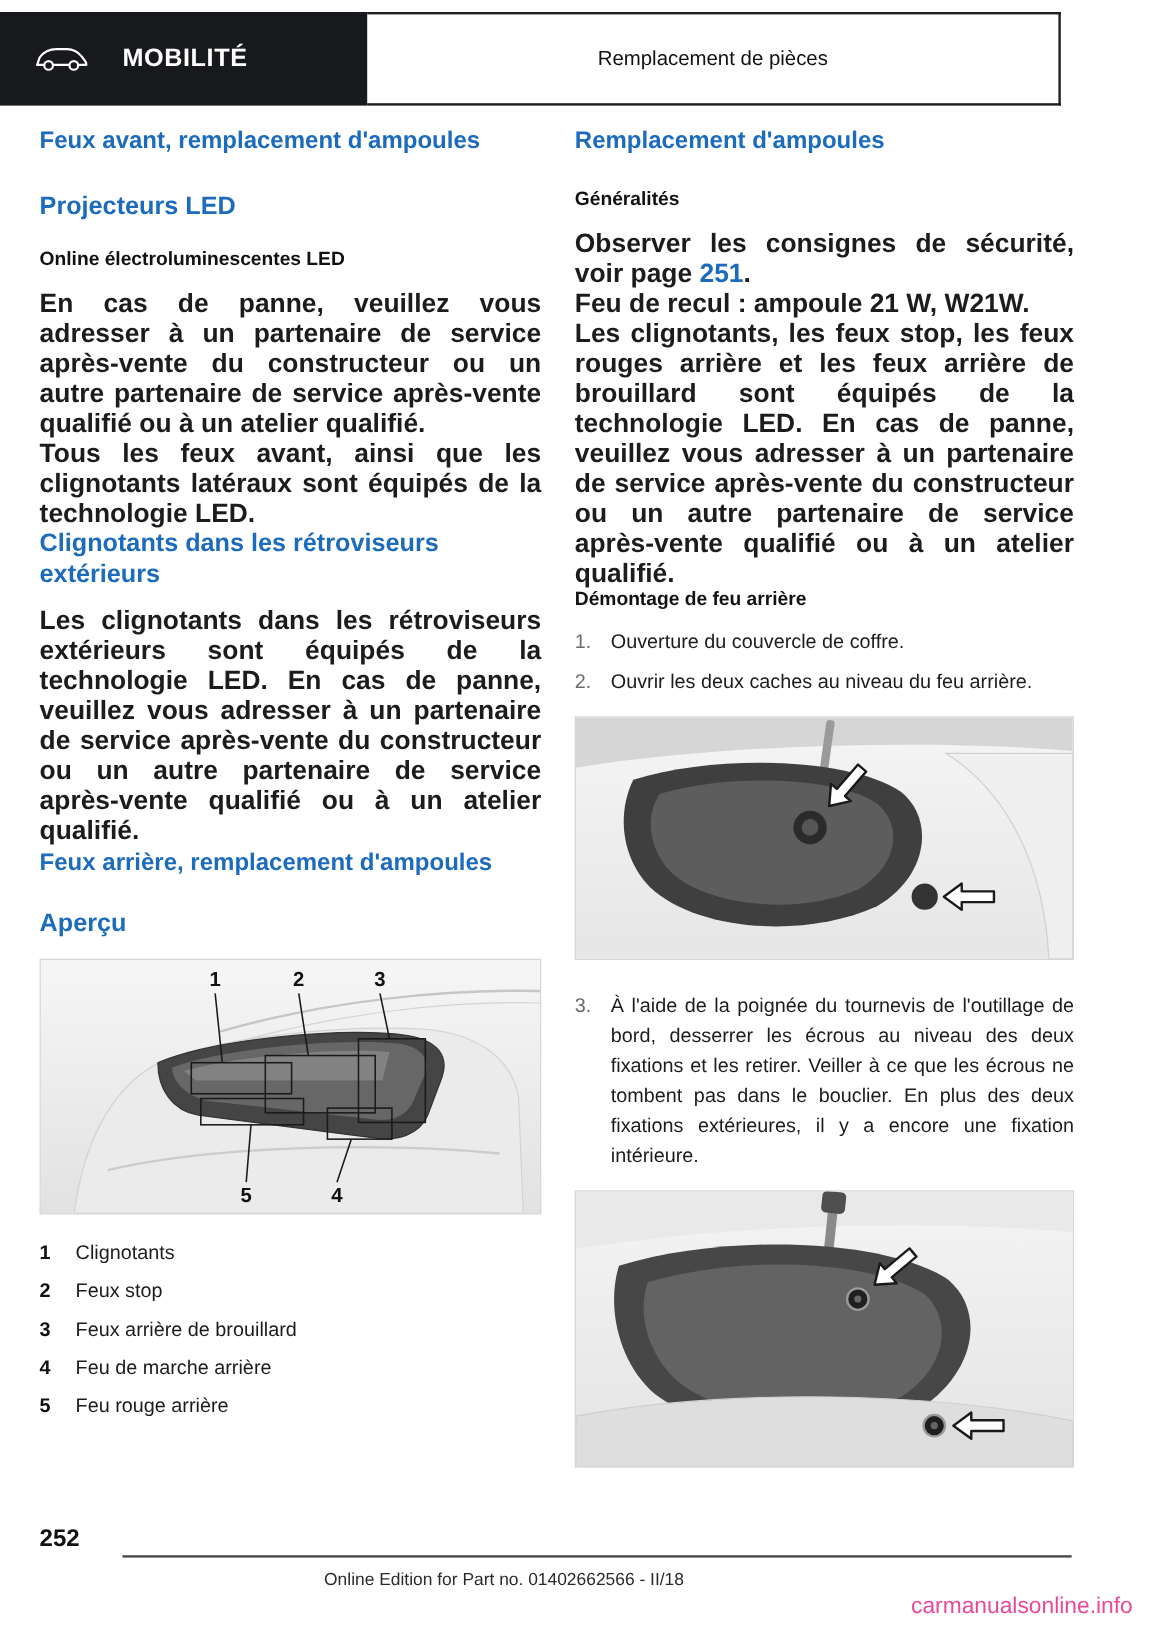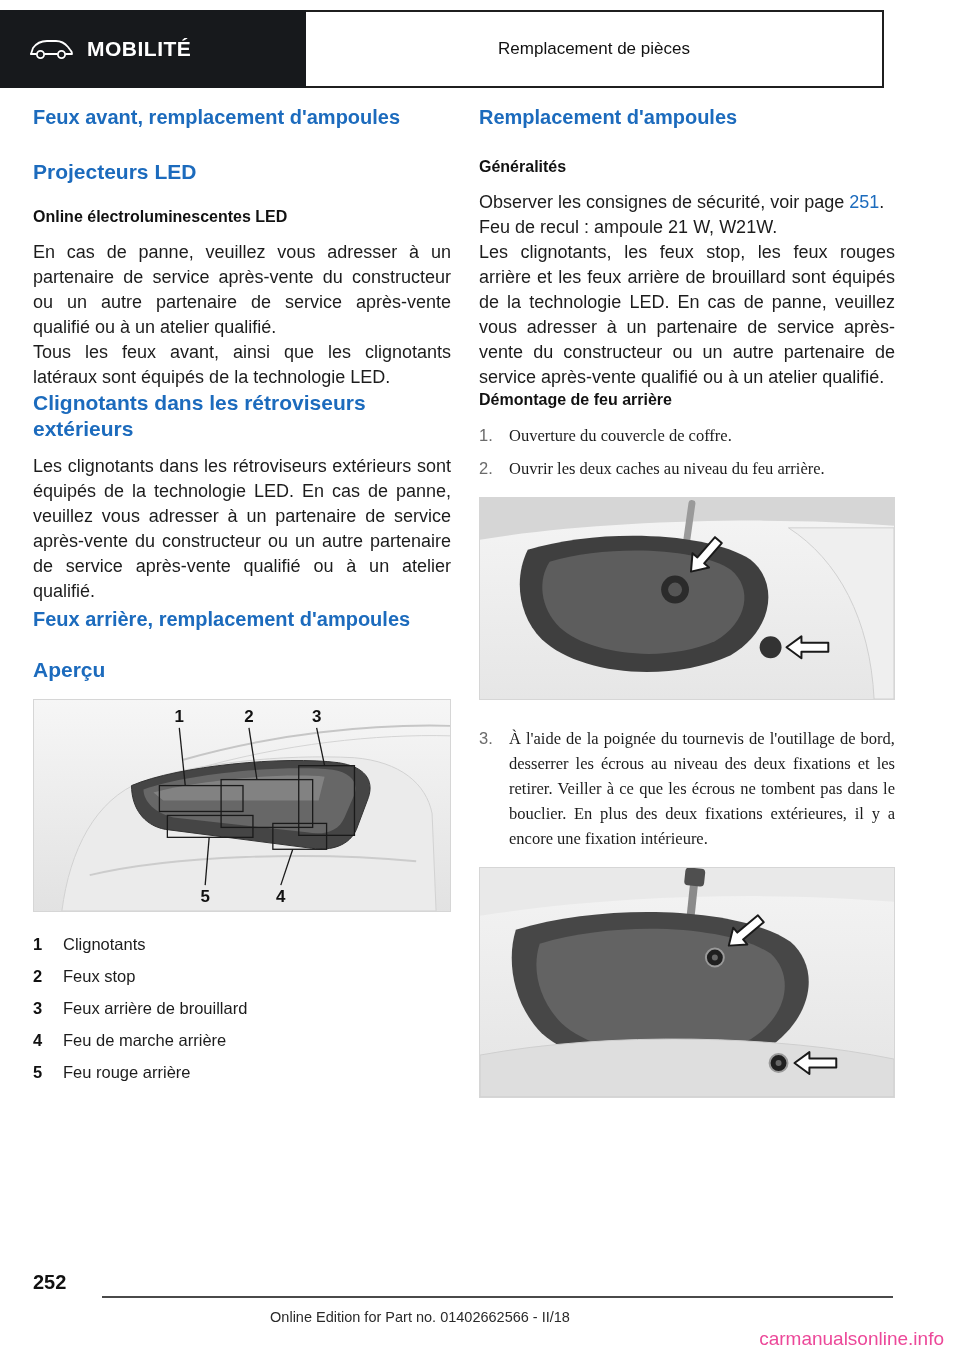--- a/index.html
+++ b/index.html
@@ -5,52 +5,52 @@
   :root{
     --blue:#1c6bbd;
     --header-bg:#17191c;
   }
   html,body{margin:0;padding:0;}
   body{font-family:"Liberation Sans",sans-serif;color:#1c1c1c;background:#ffffff;}
   .page{position:relative;width:960px;height:1362px;background:#fff;overflow:hidden;}
 
   
   .header{position:absolute;left:0;top:10px;height:78px;width:884px;display:flex;}
-  .brand-box{width:306px;height:100%;background:var(--header-bg);display:flex;align-items:center;padding-left:28px;gap:13px;box-sizing:border-box;}
+  .brand-box{width:306px;height:100%;background:var(--header-bg);display:flex;align-items:center;padding-left:28px;gap:28px;box-sizing:border-box;}
   .brand-label{color:#fff;font-weight:bold;font-size:21px;letter-spacing:.5px;}
   .car-icon svg{display:block;}
   .section-box{flex:1;height:100%;border:2px solid #1f1f1f;border-left:none;display:flex;align-items:center;justify-content:center;box-sizing:border-box;}
   .section-title{font-size:17px;color:#111;}
 
   
   .col{position:absolute;top:102px;}
   .col-left{left:33px;width:418px;}
   .col-right{left:479px;width:416px;}
 
   .h-main{color:var(--blue);font-size:20px;line-height:31px;font-weight:bold;margin:0;}
   .h-sub{color:var(--blue);font-size:21px;line-height:26px;font-weight:bold;margin:0;}
   .h-minor{font-size:16px;line-height:20px;font-weight:bold;color:#111;margin:0;}
-  p.body{font-size:18px;line-height:25px;margin:0;text-align:justify;}
+  p.body{font-size:22px;line-height:25px;margin:0;text-align:justify;font-weight:bold;}
   .page-link{color:var(--blue);text-decoration:none;cursor:pointer;}
 
   .mb8{margin-bottom:8px;} .mb12{margin-bottom:12px;} .mb13{margin-bottom:13px;}
   .mb16{margin-bottom:16px;} .mb20{margin-bottom:20px;} .mb22{margin-bottom:22px;}
   .mb24{margin-bottom:24px;} .mb26{margin-bottom:26px;} .mb28{margin-bottom:28px;}
 
   
   .figure{border:1px solid #d6d6d6;background:#f0f0f0;}
   .figure svg{display:block;width:100%;height:auto;}
 
   
   .legend-row{display:flex;font-size:16.5px;line-height:25px;margin-bottom:7px;}
   .legend-num{font-weight:bold;width:30px;flex:0 0 30px;color:#111;}
   .legend-label{flex:1;}
   .step-row{display:flex;font-size:16.5px;line-height:25px;}
   .step-num{width:30px;flex:0 0 30px;color:#6b6b6b;}
-  .step-text{flex:1;text-align:justify;font-family:Liberation Serif, serif;}
+  .step-text{flex:1;text-align:justify;}
 
   
   .page-num{position:absolute;left:33px;top:1271px;font-size:20px;font-weight:bold;color:#111;}
   .footer-rule{position:absolute;left:102px;top:1296px;width:791px;height:2px;background:#4a4a4a;}
   .edition{position:absolute;left:0;top:1309px;width:840px;text-align:center;font-size:14.5px;color:#2a2a2a;}
   .watermark{position:absolute;right:16px;top:1328px;font-size:19px;color:#ec4899;}
 </style>
 </head>
 <body>
 

